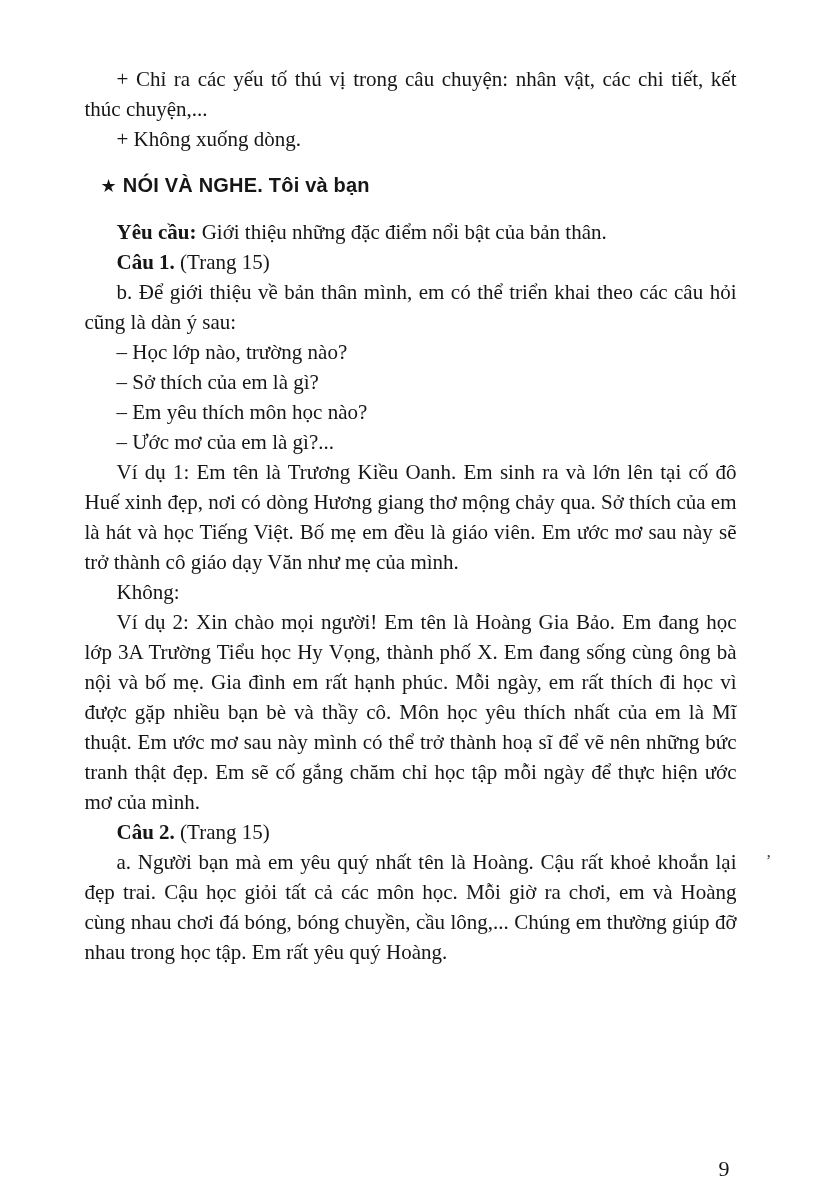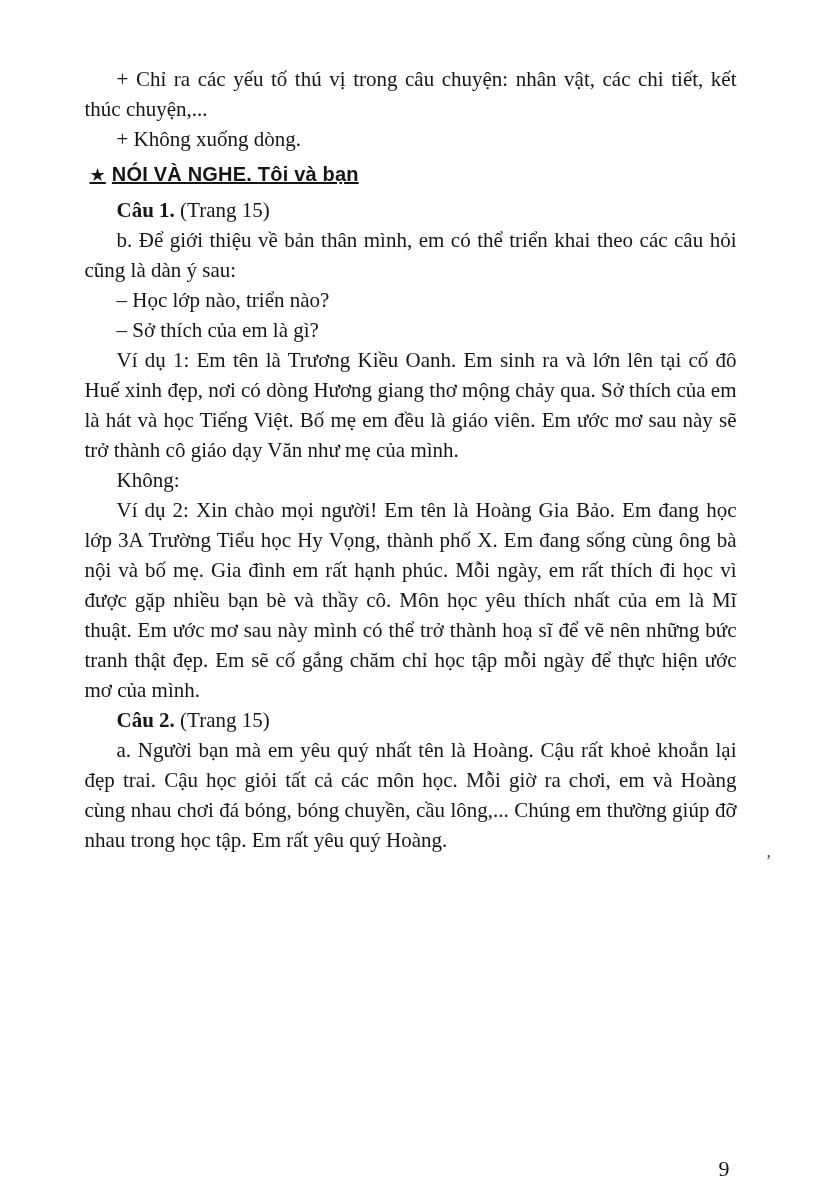--- a/index.html
+++ b/index.html
@@ -22,28 +22,27 @@
     overflow: hidden;
   }
   .content { width: 100%; }
   .para {
     margin: 0;
     text-align: justify;
     text-indent: 32px;
   }
   .para b { font-weight: 700; }
   .section-header {
-    margin: 5px;
+    margin: 16px;
     font-family: "Liberation Sans", "DejaVu Sans", sans-serif;
     font-weight: 700;
     font-size: 20px;
     line-height: 30px;
     text-indent: 0;
     letter-spacing: 0.2px;
-    text-decoration: underline;
   }
   .section-header .star { font-size: 18px; margin-right: 6px; }
   .page-number {
     position: absolute;
     right: 46px;
     bottom: 16px;
     font-size: 22px;
     color: #161616;
   }
   .artifact {
@@ -58,27 +57,30 @@
 <body>
 
 <div class="page">
   <main class="content">
 
     <p class="para">+ Chỉ ra các yếu tố thú vị trong câu chuyện: nhân vật, các chi tiết, kết thúc chuyện,...</p>
     <p class="para">+ Không xuống dòng.</p>
 
     <h2 class="section-header"><span class="star">★</span><span>NÓI VÀ NGHE. Tôi và bạn</span></h2>
 
+    <p class="para"><b>Yêu cầu:</b><span> Giới thiệu những đặc điểm nổi bật của bản thân.</span></p>
 
     <p class="para"><b>Câu 1.</b><span> (Trang 15)</span></p>
 
     <p class="para">b. Để giới thiệu về bản thân mình, em có thể triển khai theo các câu hỏi cũng là dàn ý sau:</p>
 
-    <p class="para">– Học lớp nào, triển nào?</p>
+    <p class="para">– Học lớp nào, trường nào?</p>
     <p class="para">– Sở thích của em là gì?</p>
+    <p class="para">– Em yêu thích môn học nào?</p>
+    <p class="para">– Ước mơ của em là gì?...</p>
 
     <p class="para">Ví dụ 1: Em tên là Trương Kiều Oanh. Em sinh ra và lớn lên tại cố đô Huế xinh đẹp, nơi có dòng Hương giang thơ mộng chảy qua. Sở thích của em là hát và học Tiếng Việt. Bố mẹ em đều là giáo viên. Em ước mơ sau này sẽ trở thành cô giáo dạy Văn như mẹ của mình.</p>
     <p class="para">Không:</p>
     <p class="para">Ví dụ 2: Xin chào mọi người! Em tên là Hoàng Gia Bảo. Em đang học lớp 3A Trường Tiểu học Hy Vọng, thành phố X. Em đang sống cùng ông bà nội và bố mẹ. Gia đình em rất hạnh phúc. Mỗi ngày, em rất thích đi học vì được gặp nhiều bạn bè và thầy cô. Môn học yêu thích nhất của em là Mĩ thuật. Em ước mơ sau này mình có thể trở thành hoạ sĩ để vẽ nên những bức tranh thật đẹp. Em sẽ cố gắng chăm chỉ học tập mỗi ngày để thực hiện ước mơ của mình.</p>
 
     <p class="para"><b>Câu 2.</b><span> (Trang 15)</span></p>
 
     <p class="para">a. Người bạn mà em yêu quý nhất tên là Hoàng. Cậu rất khoẻ khoắn lại đẹp trai. Cậu học giỏi tất cả các môn học. Mỗi giờ ra chơi, em và Hoàng cùng nhau chơi đá bóng, bóng chuyền, cầu lông,... Chúng em thường giúp đỡ nhau trong học tập. Em rất yêu quý Hoàng.</p>
 
   </main>

